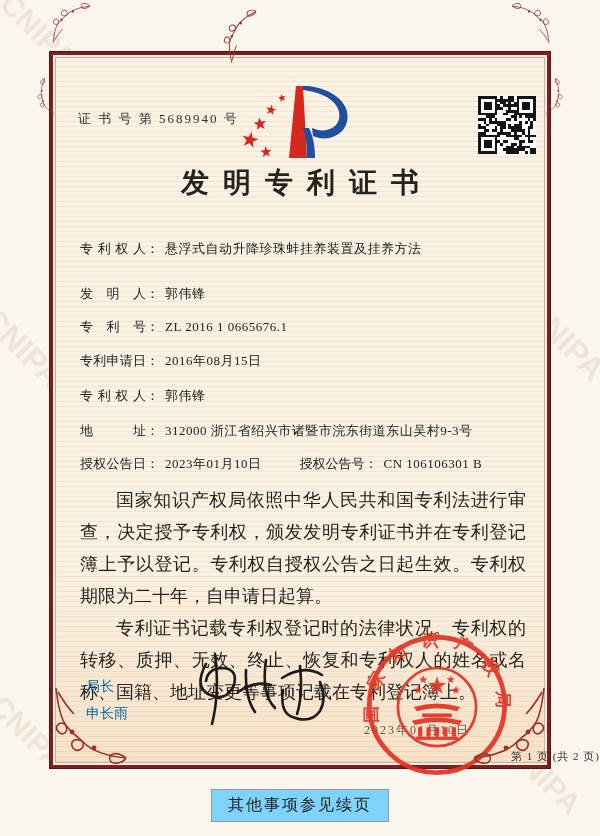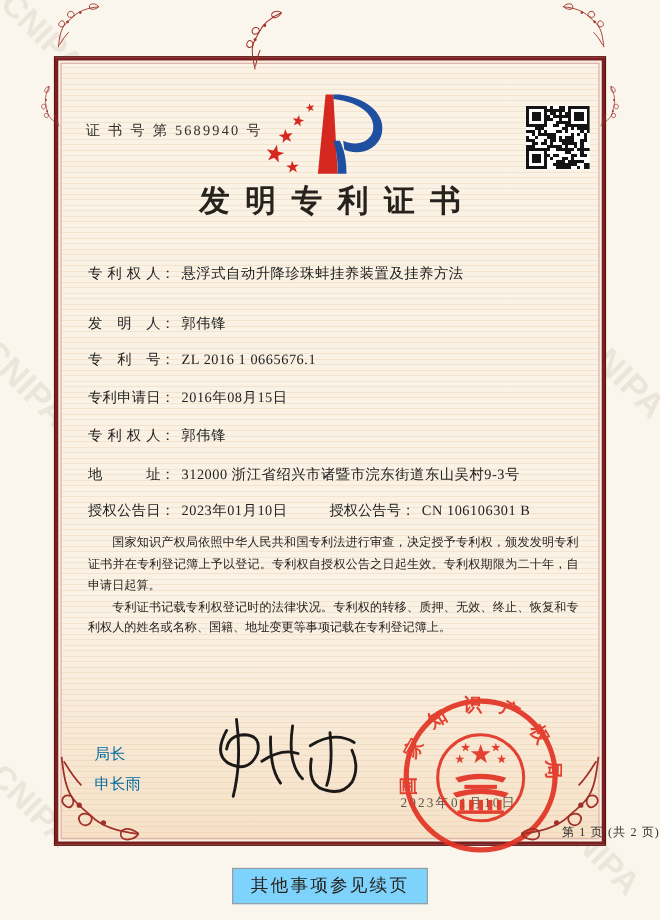--- a/index.html
+++ b/index.html
@@ -28,21 +28,21 @@
   .title{position:absolute;left:0;top:164px;width:100%;text-align:center;font-size:28px;
          font-weight:bold;letter-spacing:14px;padding-left:14px;box-sizing:border-box;color:#26221e;}
   
   .frow{position:absolute;left:80px;right:58px;font-size:13px;white-space:nowrap;}
   .flabel{display:inline-block;width:66px;text-align:justify;text-align-last:justify;
           vertical-align:bottom;}
   .fcolon{display:inline-block;margin-right:6px;}
   .fvalue{letter-spacing:0.5px;}
   .fpair2{margin-left:38px;}
   
-  .paras{position:absolute;left:80px;right:74px;top:484px;font-size:11px;line-height:1.78;
+  .paras{position:absolute;left:80px;right:74px;top:484px;font-size:18px;line-height:1.78;
          text-align:justify;color:#26231f;}
   .paras p{margin:0;text-indent:2em;}
   
   .signer{position:absolute;left:86px;top:674px;font-size:14px;line-height:1.9;color:#0369a1;}
   .signature{position:absolute;left:182px;top:648px;width:150px;height:86px;}
   .sealdate{position:absolute;left:364px;top:722px;font-size:12px;letter-spacing:2px;
             color:rgba(55,50,45,0.8);z-index:3;}
   .seal{position:absolute;left:363px;top:631px;width:148px;height:148px;z-index:4;opacity:0.92;}
   
   .pageinfo{position:absolute;left:0;top:749px;width:100%;text-align:right;font-size:11px;

